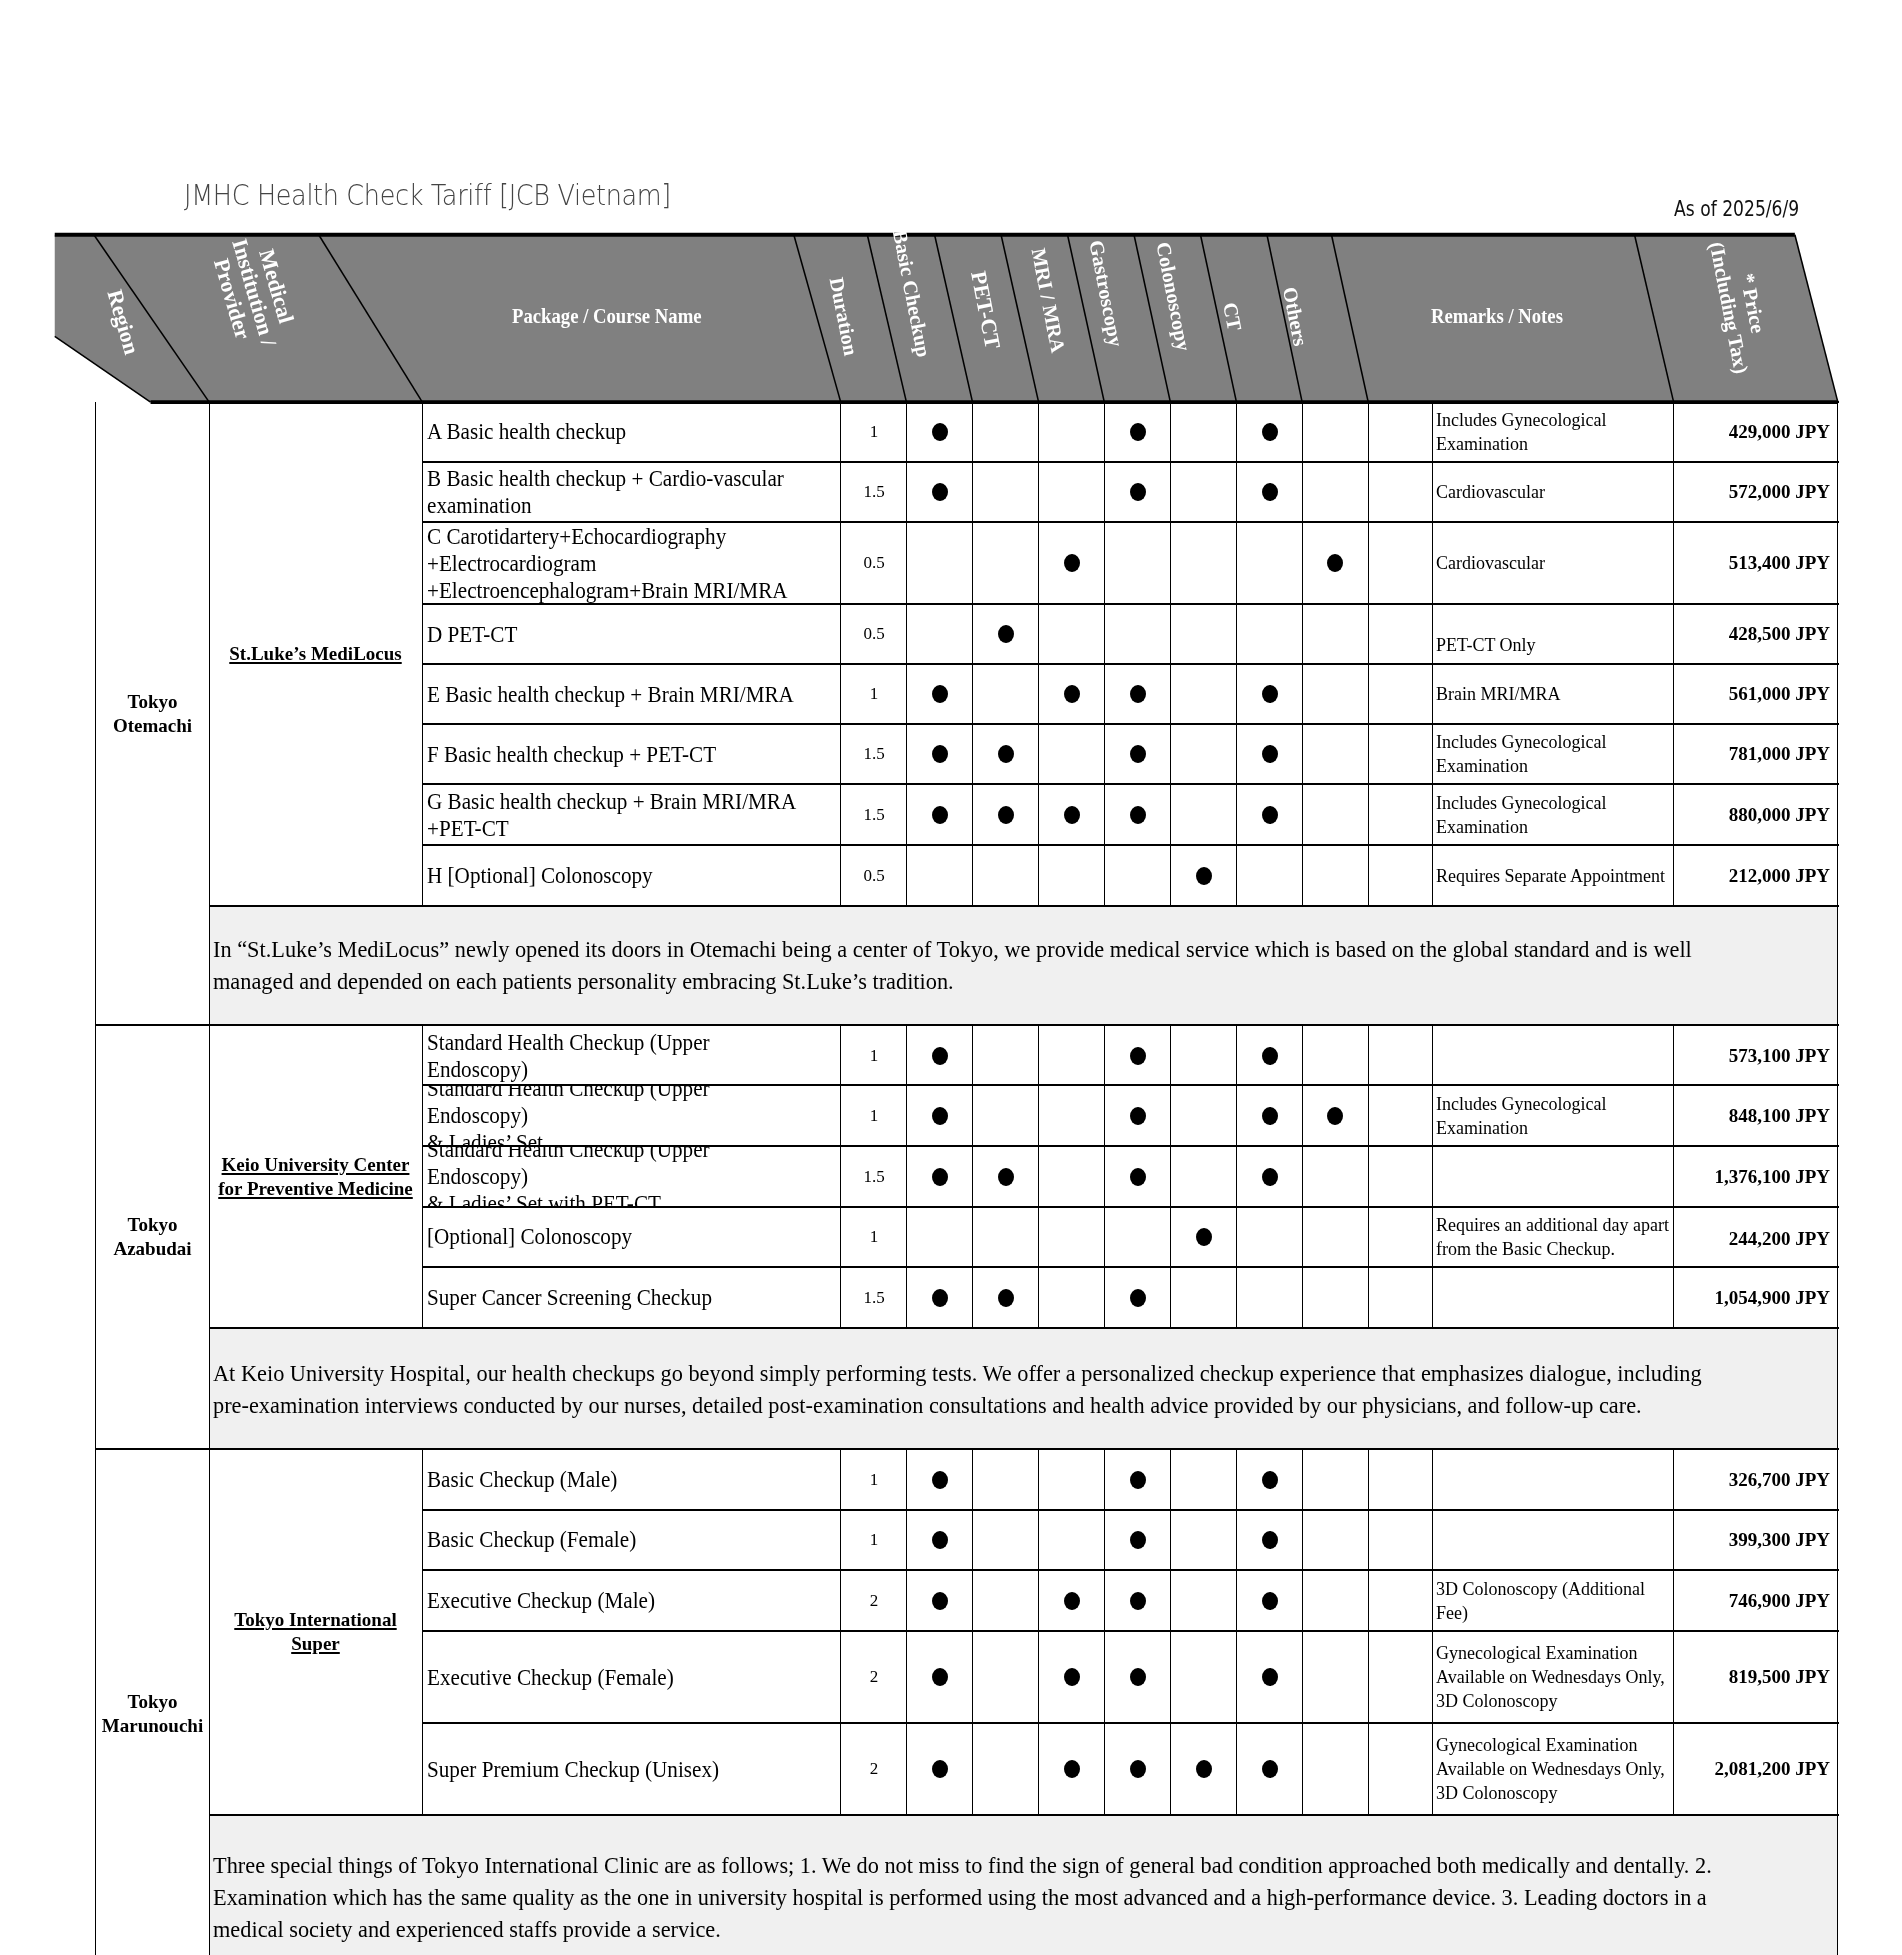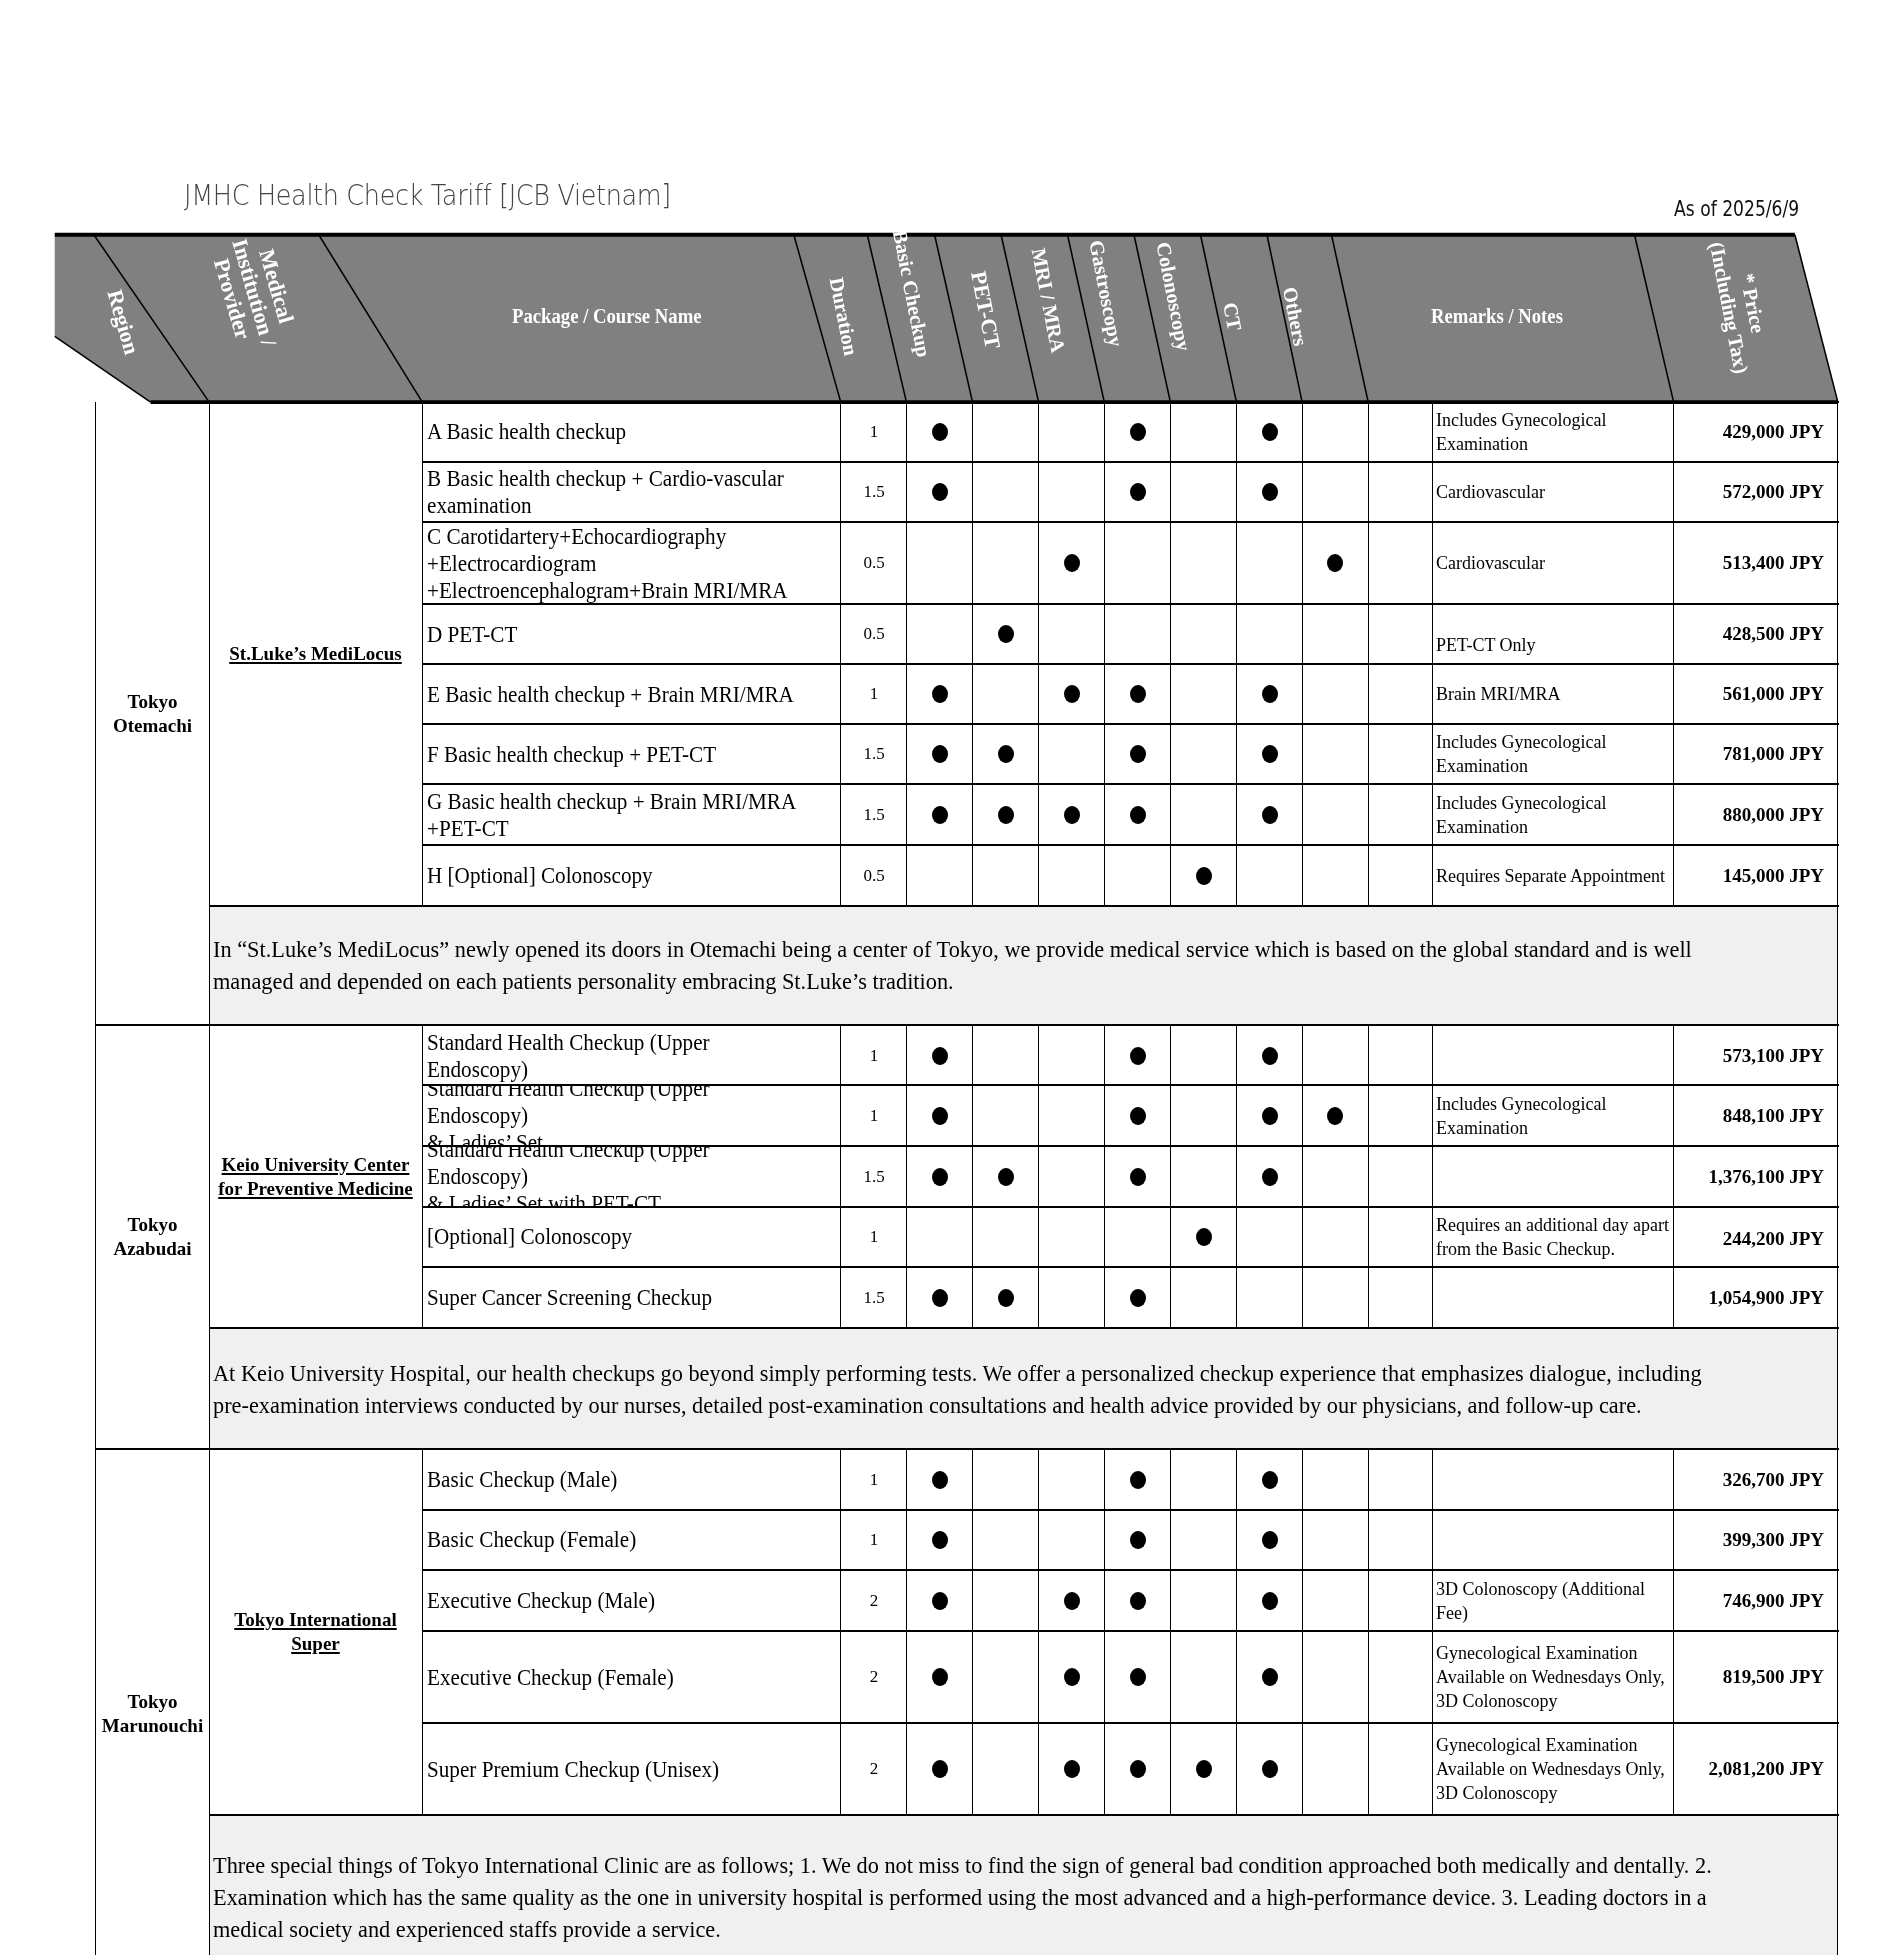--- a/index.html
+++ b/index.html
@@ -22,21 +22,21 @@
   .cell { position:absolute; box-sizing:border-box; display:flex; align-items:center; overflow:hidden; }
   .region { font-weight:bold; font-size:19px; text-align:center; justify-content:center; line-height:24px; }
   .provider { font-weight:bold; font-size:19px; text-align:center; justify-content:center; line-height:24px; }
   .provider span { text-decoration:underline; text-decoration-thickness:2px; text-underline-offset:2.3px; }
   .pkg { font-size:23px; padding-left:3.9px; line-height:27px; transform-origin:left; }
   .pkg span { display:block; transform:scaleX(0.92); transform-origin:left; white-space:pre-line; }
   .dur { font-size:17px; justify-content:center; }
   .dot { justify-content:center; }
   .dot i { display:block; width:15.6px; height:18px; border-radius:50%; background:#000; }
   .rem { font-size:18px; padding-left:3.1px; line-height:24px; white-space:pre-line; }
-  .price { font-size:19px; font-weight:bold; justify-content:flex-end; padding-right:14px; }
+  .price { font-size:19px; font-weight:bold; justify-content:flex-end; padding-right:8px; }
   .desc { font-size:24px; line-height:32px; padding:0 3.9px; background:#f0f0f0; align-items:center; }
   .desc span { transform:scaleX(0.93); transform-origin:left; display:block; width:107%; }
 
   .hline { position:absolute; height:0; border-top:2.3px solid #000; }
   .vline { position:absolute; width:0; border-left:1.6px solid #000; }
   .vline.thin { border-left-width:1.2px; }
 </style>
 </head>
 <body>
 
@@ -239,21 +239,21 @@
     <div class="cell dot" style="left: 811px; top: 443px; width: 66px; height: 61px;"></div>
     <div class="cell dot" style="left: 877px; top: 443px; width: 66px; height: 61px;"></div>
     <div class="cell dot" style="left: 943px; top: 443px; width: 66px; height: 61px;"></div>
     <div class="cell dot" style="left: 1009px; top: 443px; width: 66px; height: 61px;"></div>
     <div class="cell dot" style="left: 1075px; top: 443px; width: 66px; height: 61px;">
       <i></i>
     </div>
     <div class="cell dot" style="left: 1141px; top: 443px; width: 66px; height: 61px;"></div>
     <div class="cell dot" style="left: 1206px; top: 443px; width: 66px; height: 61px;"></div>
     <div class="cell rem" style="left: 1337px; top: 443px; width: 241px; height: 61px;">Requires Separate Appointment</div>
-    <div class="cell price" style="left: 1578px; top: 443px; width: 164px; height: 61px;">145,000 JPY</div>
+    <div class="cell price" style="left: 1578px; top: 443px; width: 164px; height: 61px;">212,000 JPY</div>
     <div class="hline" style="left: 327px; top: 442px; width: 1416px;"></div>
     <div class="hline" style="left: 327px; top: 503px; width: 1416px;"></div>
     <div class="cell desc" style="left: 113px; top: 503px; width: 1629px; height: 119px;">
       <span>In “St.Luke’s MediLocus” newly opened its doors in Otemachi being a center of Tokyo, we provide medical service which is based on the global standard and is well managed and depended on each patients personality embracing St.Luke’s tradition.</span>
     </div>
     <div class="vline thin" style="left: -0.8px; top: 0px; height: 623px;"></div>
     <div class="vline thin" style="left: 113px; top: 0px; height: 623px;"></div>
     <div class="vline thin" style="left: 326px; top: 0px; height: 503px;"></div>
     <div class="vline thin" style="left: 744px; top: 0px; height: 503px;"></div>
     <div class="vline thin" style="left: 810px; top: 0px; height: 503px;"></div>

